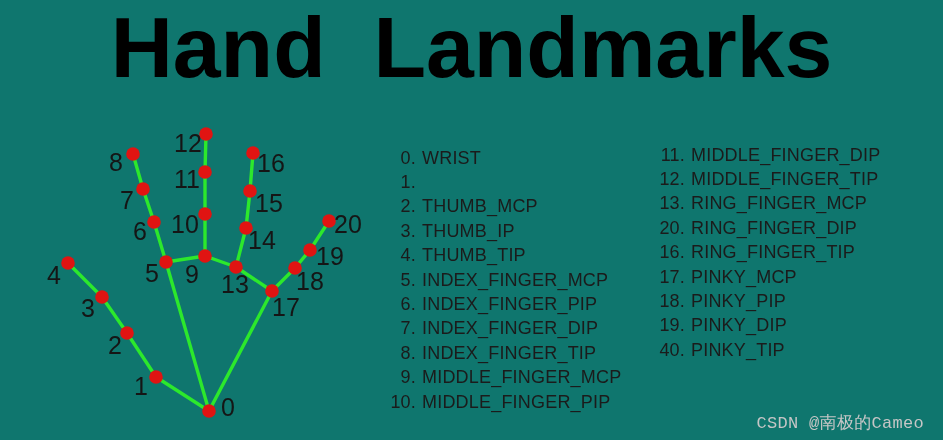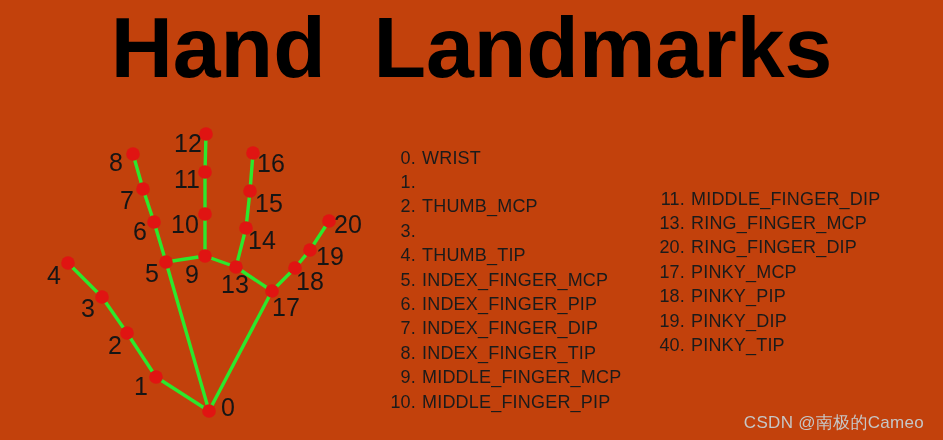--- a/index.html
+++ b/index.html
@@ -1,39 +1,39 @@
 <!DOCTYPE html>
 <html style="--dot: #e01412; --bone: #2ce82c; --label: #151515; --text: #1b1b1b; --watermark: #c6c6c6;"><head>
 <meta charset="utf-8">
 <style>
   html,body{margin:0;padding:0;background:#ffffff;}
   .page{
-    position:relative;width:943px;height:440px;background:#c2410c;overflow:hidden;
+    position:relative;width:943px;height:440px;background:#0f766e;overflow:hidden;
     font-family:"Liberation Sans",sans-serif;
   }
   .title{
     position:absolute;top:4px;left:0;width:100%;
     text-align:center;font-size:86px;font-weight:700;line-height:1;
     color:#000;white-space:pre;letter-spacing:0px;
   }
   .svg-layer{position:absolute;left:0;top:0;}
   .svg-layer text{font-family:"Liberation Sans",sans-serif;font-size:25px;}
   .legend-col{
     position:absolute;font-size:18px;letter-spacing:0.2px;color:var(--text,#1b1b1b);
   }
   .legend-row{display:flex;height:24.4px;align-items:center;}
   .legend-num{display:inline-block;text-align:right;flex:none;}
   .col1 .legend-num{width:44px;}
   .col2 .legend-num{width:36px;}
   .legend-name{margin-left:6px;white-space:nowrap;}
   .col1{left:372px;top:146px;}
-  .col2{left:649px;top:143px;margin-top:44px;}
+  .col2{left:649px;top:143px;}
   .watermark{
     position:absolute;left:0;top:411px;width:924px;text-align:right;
-    font-size:17px;color:var(--watermark,#c6c6c6);letter-spacing:0.3px;
+    font-size:17px;color:var(--watermark,#c6c6c6);letter-spacing:0.3px;font-family:Liberation Mono, monospace;
   }
 </style>
 </head>
 <body>
 
 <div class="page">
 
   <div class="title">Hand  Landmarks</div>
 
   <svg class="svg-layer" width="943" height="440" viewBox="0 0 943 440">
@@ -109,20 +109,21 @@
       </div>
       <div class="legend-row">
         <span class="legend-num">1.</span>
       </div>
       <div class="legend-row">
         <span class="legend-num">2.</span>
         <span class="legend-name">THUMB_MCP</span>
       </div>
       <div class="legend-row">
         <span class="legend-num">3.</span>
+        <span class="legend-name">THUMB_IP</span>
       </div>
       <div class="legend-row">
         <span class="legend-num">4.</span>
         <span class="legend-name">THUMB_TIP</span>
       </div>
       <div class="legend-row">
         <span class="legend-num">5.</span>
         <span class="legend-name">INDEX_FINGER_MCP</span>
       </div>
       <div class="legend-row">
@@ -145,26 +146,34 @@
         <span class="legend-num">10.</span>
         <span class="legend-name">MIDDLE_FINGER_PIP</span>
       </div>
     </div>
   <div class="legend-col col2">
       <div class="legend-row">
         <span class="legend-num">11.</span>
         <span class="legend-name">MIDDLE_FINGER_DIP</span>
       </div>
       <div class="legend-row">
+        <span class="legend-num">12.</span>
+        <span class="legend-name">MIDDLE_FINGER_TIP</span>
+      </div>
+      <div class="legend-row">
         <span class="legend-num">13.</span>
         <span class="legend-name">RING_FINGER_MCP</span>
       </div>
       <div class="legend-row">
         <span class="legend-num">20.</span>
         <span class="legend-name">RING_FINGER_DIP</span>
+      </div>
+      <div class="legend-row">
+        <span class="legend-num">16.</span>
+        <span class="legend-name">RING_FINGER_TIP</span>
       </div>
       <div class="legend-row">
         <span class="legend-num">17.</span>
         <span class="legend-name">PINKY_MCP</span>
       </div>
       <div class="legend-row">
         <span class="legend-num">18.</span>
         <span class="legend-name">PINKY_PIP</span>
       </div>
       <div class="legend-row">

